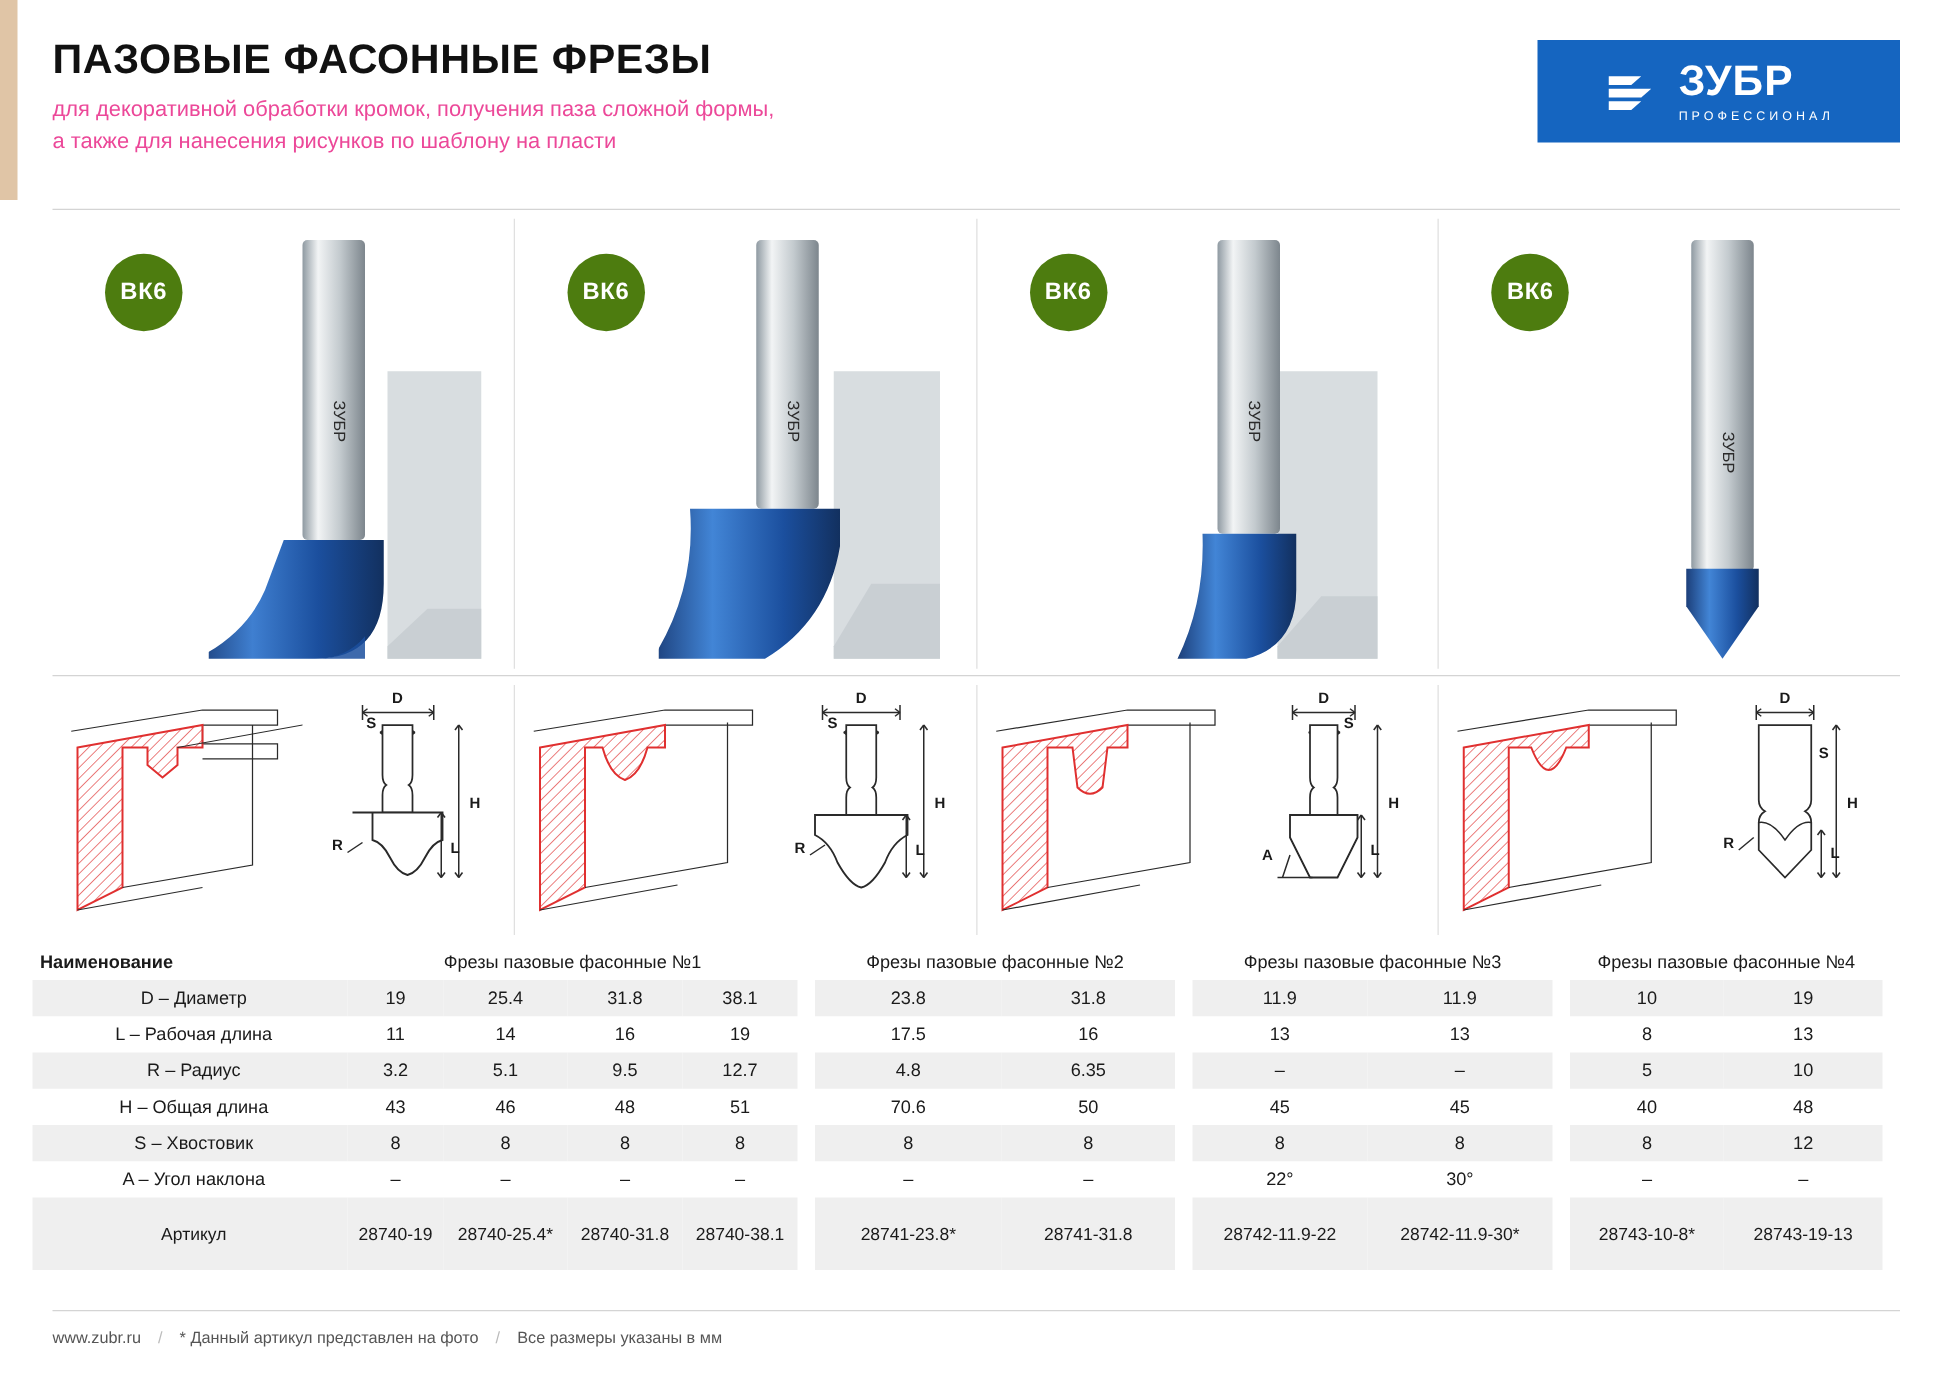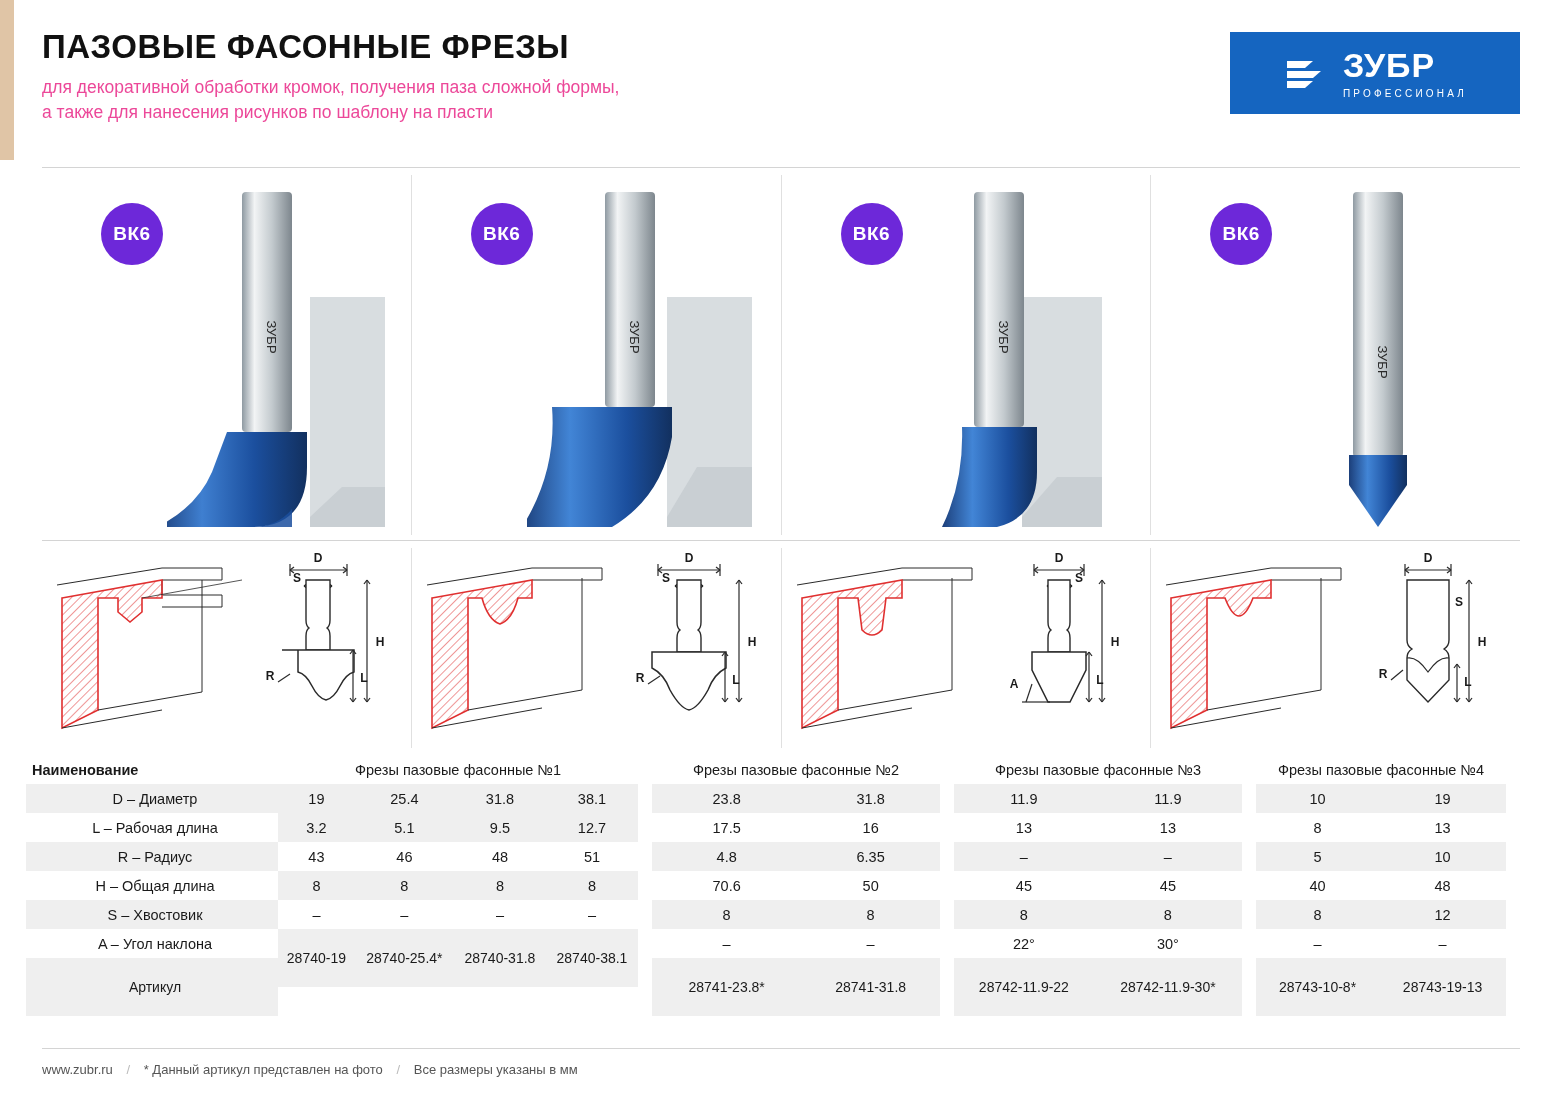--- a/index.html
+++ b/index.html
@@ -50,23 +50,23 @@
   .products {
     position: absolute; left: 42px; top: 175px; right: 40px; height: 360px;
     display: flex;
   }
   .product {
     flex: 1; position: relative;
     border-right: 1px solid #e0e0e0;
   }
   .product:last-child { border-right: none; }
   .badge {
-    position: absolute; top: 28px; left: 59px;
+    position: absolute; top: 28px; left: 42px;
     width: 62px; height: 62px; border-radius: 50%;
-    background: #6d28d9; color: #fff;
+    background: #4d7c0f; color: #fff;
     display:flex; align-items:center; justify-content:center;
     font-size: 19px; font-weight: bold; letter-spacing: .5px;
   }
   .bit { position: absolute; top: 12px; }
 
   
   .diagrams {
     position: absolute; left: 42px; top: 548px; right: 40px; height: 200px;
     display: flex;
   }
@@ -463,20 +463,26 @@
     <tbody>
       <tr>
           <td class="grp-head" colspan="4">Фрезы пазовые фасонные №1</td>
         </tr>
       <tr class="shade">
         <td class="bold">19</td>
         <td class="bold">25.4</td>
         <td class="bold">31.8</td>
         <td class="bold">38.1</td>
       </tr>
+      <tr>
+        <td class="bold">11</td>
+        <td class="bold">14</td>
+        <td class="bold">16</td>
+        <td class="bold">19</td>
+      </tr>
       <tr class="shade">
         <td>3.2</td>
         <td>5.1</td>
         <td>9.5</td>
         <td>12.7</td>
       </tr>
       <tr>
         <td>43</td>
         <td>46</td>
         <td>48</td>

